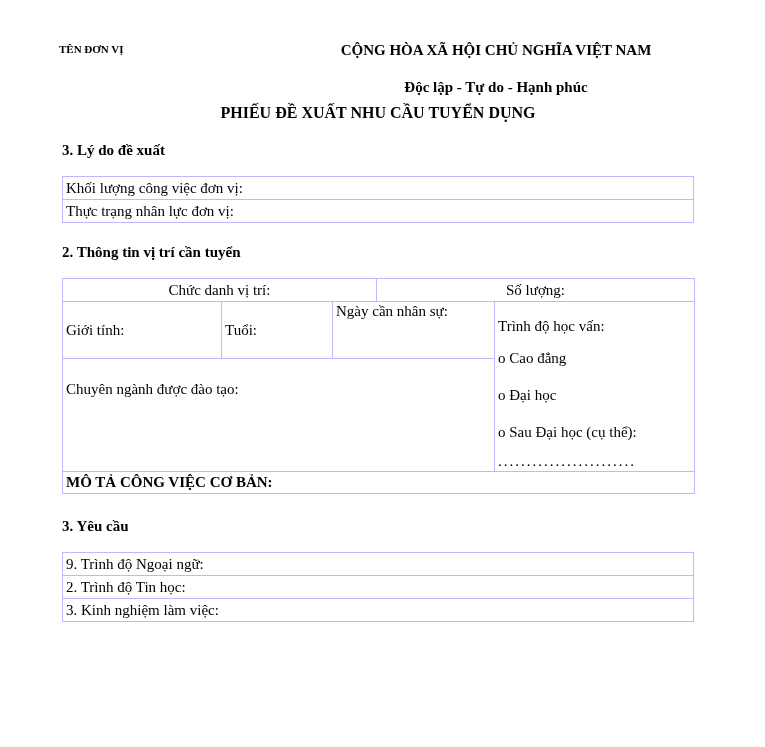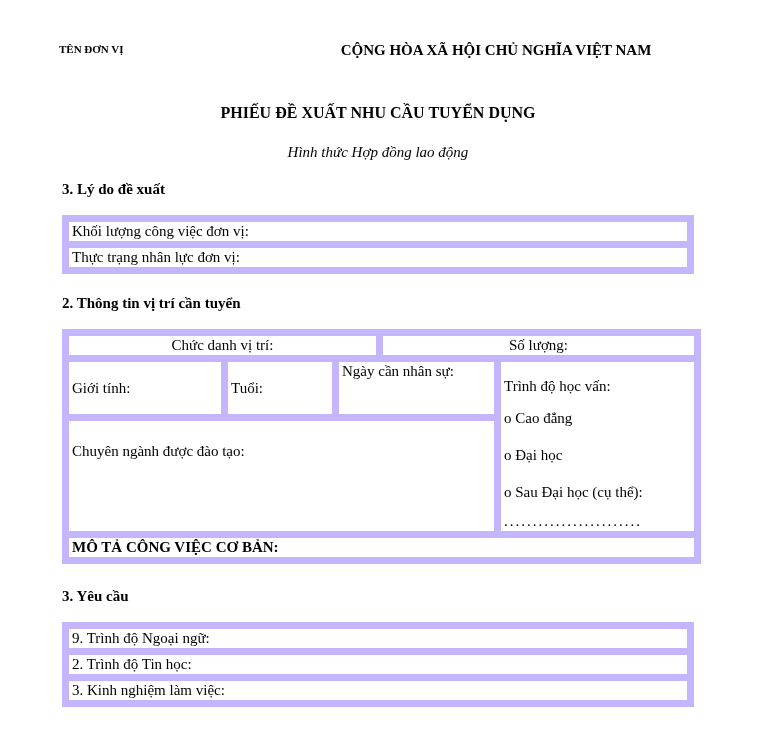--- a/index.html
+++ b/index.html
@@ -44,21 +44,21 @@
   .sec-heading.h4 { margin-top: 18px; }
   .sec-heading .note { font-weight: normal; font-style: italic; }
   
   table {
     border-collapse: collapse;
     width: 632px;
     table-layout: fixed;
     margin-top: 17px;
   }
   td {
-    border: 7px solid #c4b5fd;
+    border: 1px solid #c4b5fd;
     padding: 1px 3px;
     font-size: 15px;
     vertical-align: middle;
     overflow: hidden;
   }
   table.t1 td, table.t3 td { height: 23px; }
   .center { text-align: center; }
   .vtop { vertical-align: top; }
   table.t2 tr.r1 td { height: 23px; }
   table.t2 tr.r2 td { height: 57px; }
@@ -72,25 +72,25 @@
 </style>
 </head>
 <body>
 
 <div class="page">
 
   <div class="doc-header">
     <div class="unit-name">TÊN ĐƠN VỊ</div>
     <div class="national-block">
       <div class="motto-line1">CỘNG HÒA XÃ HỘI CHỦ NGHĨA VIỆT NAM</div>
+      <div class="motto-line2">Độc lập - Tự do - Hạnh phúc</div>
     </div>
   </div>
 
   <div class="doc-title">PHIẾU ĐỀ XUẤT NHU CẦU TUYỂN DỤNG</div>
-  <div class="doc-subtitle">Hình thức Hợp đồng lao động</div>
 
   <div class="sec-heading h1">3. Lý do đề xuất</div>
   <table class="t1">
     <tbody>
       <tr>
         <td>Khối lượng công việc đơn vị:</td>
       </tr>
       <tr>
         <td>Thực trạng nhân lực đơn vị:</td>
       </tr>

